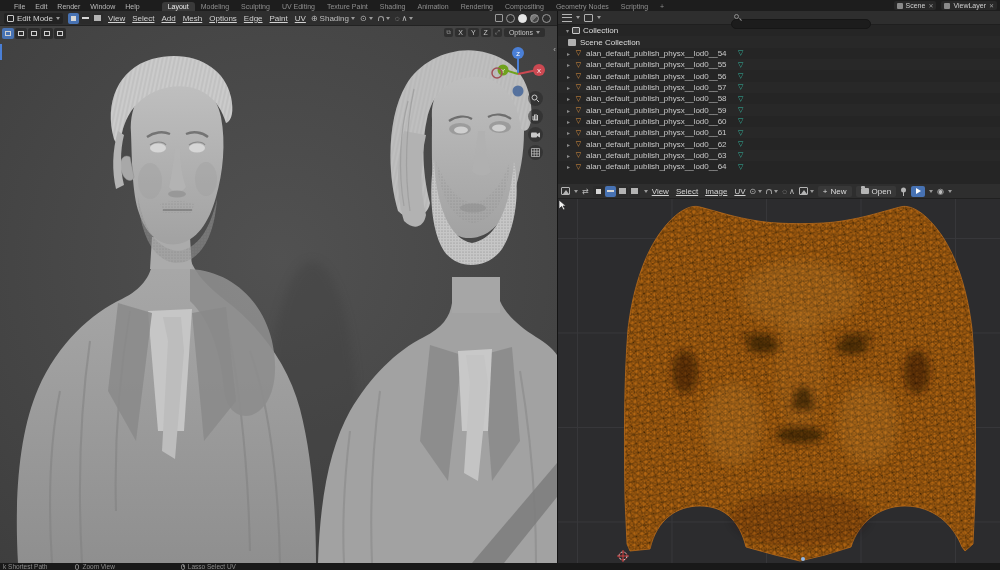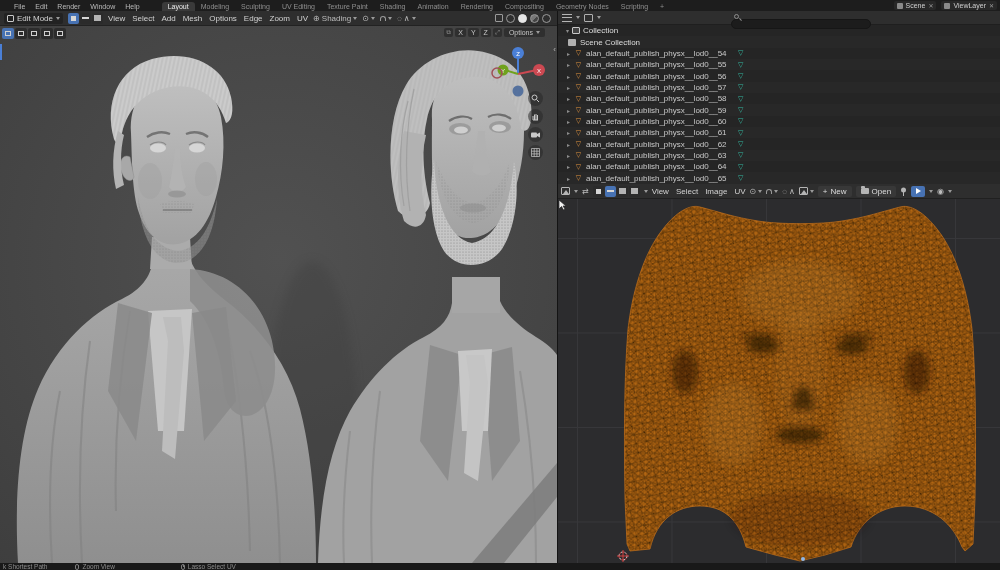--- a/index.html
+++ b/index.html
@@ -33,21 +33,21 @@
   .mode-ic { width:7px; height:7px; border:1px solid #c9c9c9; border-radius:1px; display:inline-block; }
   .cv { width:0; height:0; border-left:2.5px solid transparent; border-right:2.5px solid transparent;
     border-top:3px solid #9a9a9a; display:inline-block; }
   .mselgrp { display:flex; gap:1px; }
   .msel { width:11px; height:11px; background:#2b2b2b; border-radius:2px; display:flex;
     align-items:center; justify-content:center; }
   .msel.active { background:#4772b3; }
   .msel i { width:5px; height:5px; background:#d6d6d6; display:block; }
   .msel i.edge { width:7px; height:2px; }
   .msel i.face { width:7px; height:6px; opacity:.8; }
-  .hmenu { display:flex; gap:7px; }
+  .hmenu { display:flex; gap:7px;text-decoration:underline; }
   .hmenu span { color:#d2d2d2; }
   .hgrp { display:flex; align-items:center; gap:2px; color:#bdbdbd; }
   .glyph { font-size:8px; color:#bdbdbd; }
   .magnet { width:6px; height:5px; border:1.5px solid #9a9a9a; border-bottom:none;
     border-radius:4px 4px 0 0; display:inline-block; }
   .shade-grp { margin-left:auto; display:flex; gap:3px; align-items:center; padding-right:2px; }
   .shade-ic { width:9px; height:9px; border-radius:50%; border:1px solid #9a9a9a; display:inline-block; }
   .shade-ic.solid { background:#e6e6e6; border-color:#e6e6e6; }
   .shade-ic.mat  { background:linear-gradient(135deg,#777 50%,#444 50%); }
   .xray { width:8px; height:8px; border:1px solid #9a9a9a; border-radius:1px; display:inline-block; }
@@ -280,21 +280,21 @@
             <i class="face"></i>
           </span>
       </span>
       <span class="hmenu">
           <span>View</span>
           <span>Select</span>
           <span>Add</span>
           <span>Mesh</span>
           <span>Options</span>
           <span>Edge</span>
-          <span>Zoom</span>
+          <span>Paint</span>
           <span>UV</span>
         </span>
       <span class="hgrp">
         <span class="glyph">⊕</span>
         <span>Shading</span>
         <span class="cv"></span>
       </span>
       <span class="hgrp">
         <span class="glyph">⊙</span>
         <span class="cv"></span>
@@ -472,26 +472,20 @@
         <div class="ol-row item">
           <span class="disclosure">▸</span>
           <span class="obj-icon">▽</span>
           <span class="ol-name">alan_default_publish_physx__lod0__63</span>
           <span class="data-icon">▽</span>
         </div>
         <div class="ol-row item">
           <span class="disclosure">▸</span>
           <span class="obj-icon">▽</span>
           <span class="ol-name">alan_default_publish_physx__lod0__64</span>
-          <span class="data-icon">▽</span>
-        </div>
-        <div class="ol-row item">
-          <span class="disclosure">▸</span>
-          <span class="obj-icon">▽</span>
-          <span class="ol-name">alan_default_publish_physx__lod0__65</span>
           <span class="data-icon">▽</span>
         </div>
       </div>
   </div>
 
   <div id="uv-editor">
     <div class="uv-header">
       <span class="img-ic"></span>
       <span class="cv"></span>
       <span class="glyph">⇄</span>

